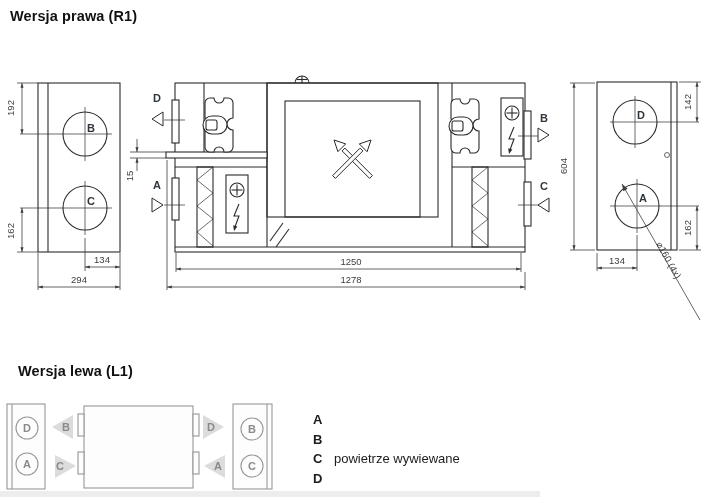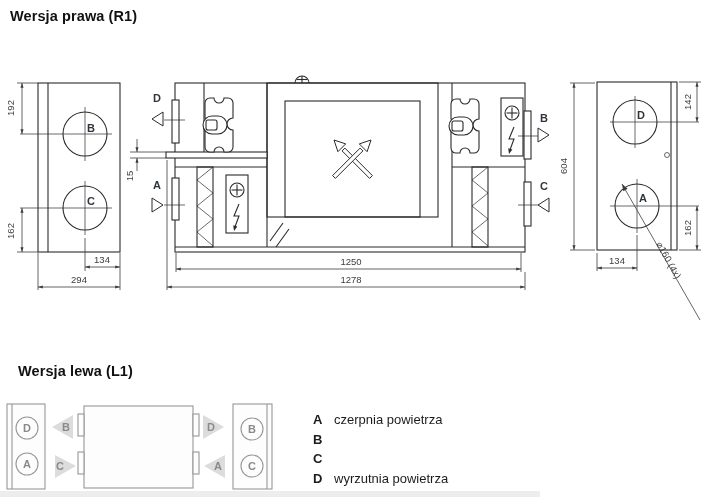--- a/index.html
+++ b/index.html
@@ -241,27 +241,26 @@
         <text class="gray-t" x="252" y="433" text-anchor="middle">B</text>
         <circle class="gln" cx="252" cy="466" r="11"></circle>
         <text class="gray-t" x="252" y="470" text-anchor="middle">C</text>
       </g>
     </g>
   </svg>
 
   <div class="legend">
     <div class="legend-row">
       <span class="legend-key">A</span>
-      <span class="legend-label">czerpnia powietrza</span>
     </div>
     <div class="legend-row">
       <span class="legend-key">B</span>
     </div>
     <div class="legend-row">
       <span class="legend-key">C</span>
+      <span class="legend-label">powietrze wywiewane</span>
     </div>
     <div class="legend-row">
       <span class="legend-key">D</span>
-      <span class="legend-label">wyrzutnia powietrza</span>
     </div>
   </div>
 
 </div>
 
 </body></html>

